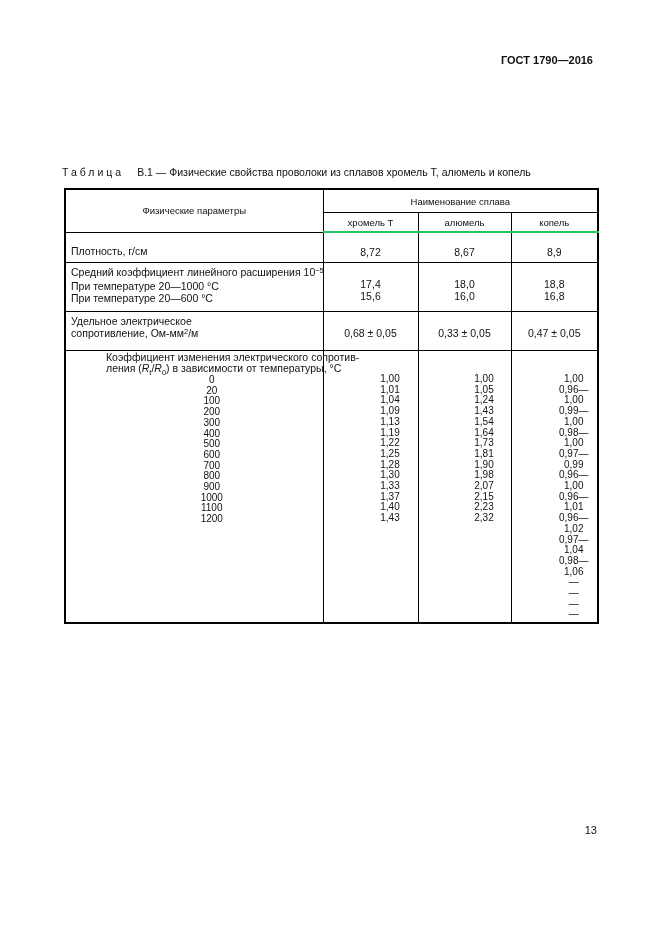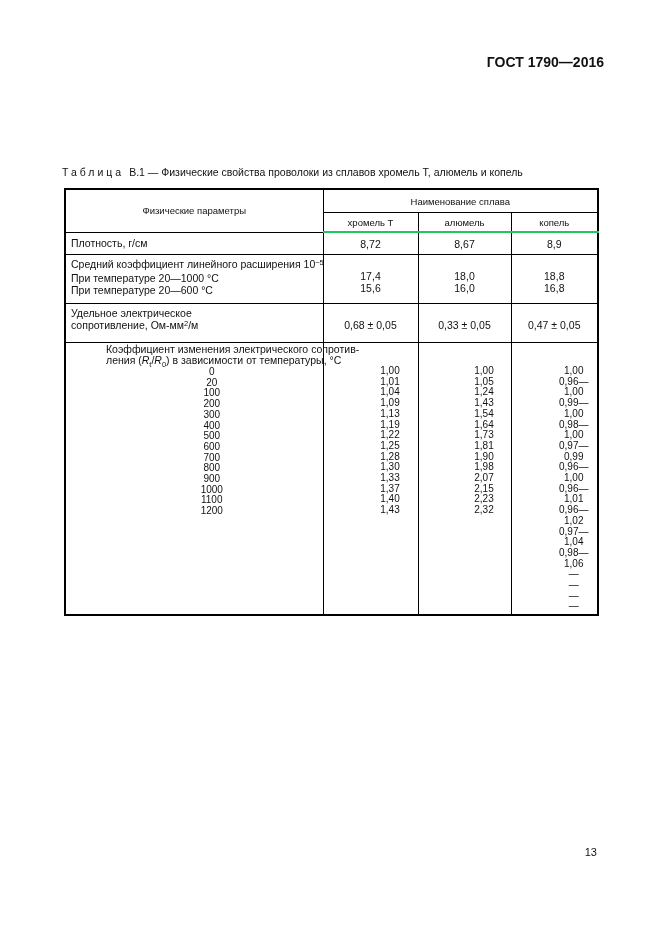--- a/index.html
+++ b/index.html
@@ -9,23 +9,23 @@
     height: 936px;
     margin: 0 auto;
     background: #ffffff;
     font-family: "Liberation Sans", "DejaVu Sans", sans-serif;
     color: #111;
     overflow: hidden;
   }
   .doc-number {
     position: absolute;
     top: 54px;
-    right: 57px;
+    right: 68px;
     font-weight: bold;
-    font-size: 14px;
+    font-size: 11px;
   }
   .appendix {
     position: absolute;
     top: 88px;
     left: 0;
     width: 100%;
     text-align: center;
     font-weight: bold;
     font-size: 11px;
     line-height: 13px;
@@ -40,21 +40,21 @@
     font-size: 12px;
     line-height: 14px;
   }
   .caption {
     position: absolute;
     top: 166px;
     left: 62px;
     font-size: 10.5px;
     white-space: nowrap;
   }
-  .caption .spaced { letter-spacing: 3px; margin-right: 5px; }
+  .caption .spaced { letter-spacing: 3px; margin-right: 13px; }
 
   table.tbl {
     position: absolute;
     top: 188px;
     left: 64px;
     width: 533px;
     border-collapse: collapse;
     table-layout: fixed;
     font-size: 10.5px;
     color: #111;
@@ -68,40 +68,40 @@
     text-align: center;
     vertical-align: middle;
     padding: 1px 17px;
   }
   tr.h1 th { height: 20px; }
   tr.h2 th { height: 16px; }
   th.th-params, tr.h2 th { border-bottom: 2px solid #22c55e; }
 
   td.param { text-align: left; vertical-align: top; padding: 2px 5px; }
   td.val   { text-align: center; vertical-align: top; padding: 2px 1px; }
-  td.mid   { vertical-align: middle; padding-top: 0; padding-bottom: 0; }
+  td.mid   { vertical-align: middle; padding-top: 8px; padding-bottom: 0; }
 
   tr.r-density td { height: 21px; }
   tr.r-exp td { height: 43px; padding-top: 3px; }
   tr.r-res td { height: 33px; padding-top: 3px; }
   tr.r-coef td { height: 172px; padding-top: 1px; padding-left: 40px; }
 
   .ln  { line-height: 12px; white-space: nowrap; }
   .sp  { height: 12px; }
   .cln { line-height: 11px; white-space: nowrap; }
   .tln { line-height: 10.7px; text-align: center; font-size: 10px; }
   .csp { height: 22px; }
 
   .sup { font-size: 7.5px; position: relative; top: -3.5px; }
   .sub { font-size: 7.5px; position: relative; top: 2.5px; }
   .it  { font-style: italic; }
 
   .page-num {
     position: absolute;
-    top: 846px;
+    top: 824px;
     right: 64px;
     font-size: 11px;
   }
 </style>
 </head>
 <body>
 
 <div class="page">
 
   <div class="doc-number">ГОСТ 1790—2016</div>

